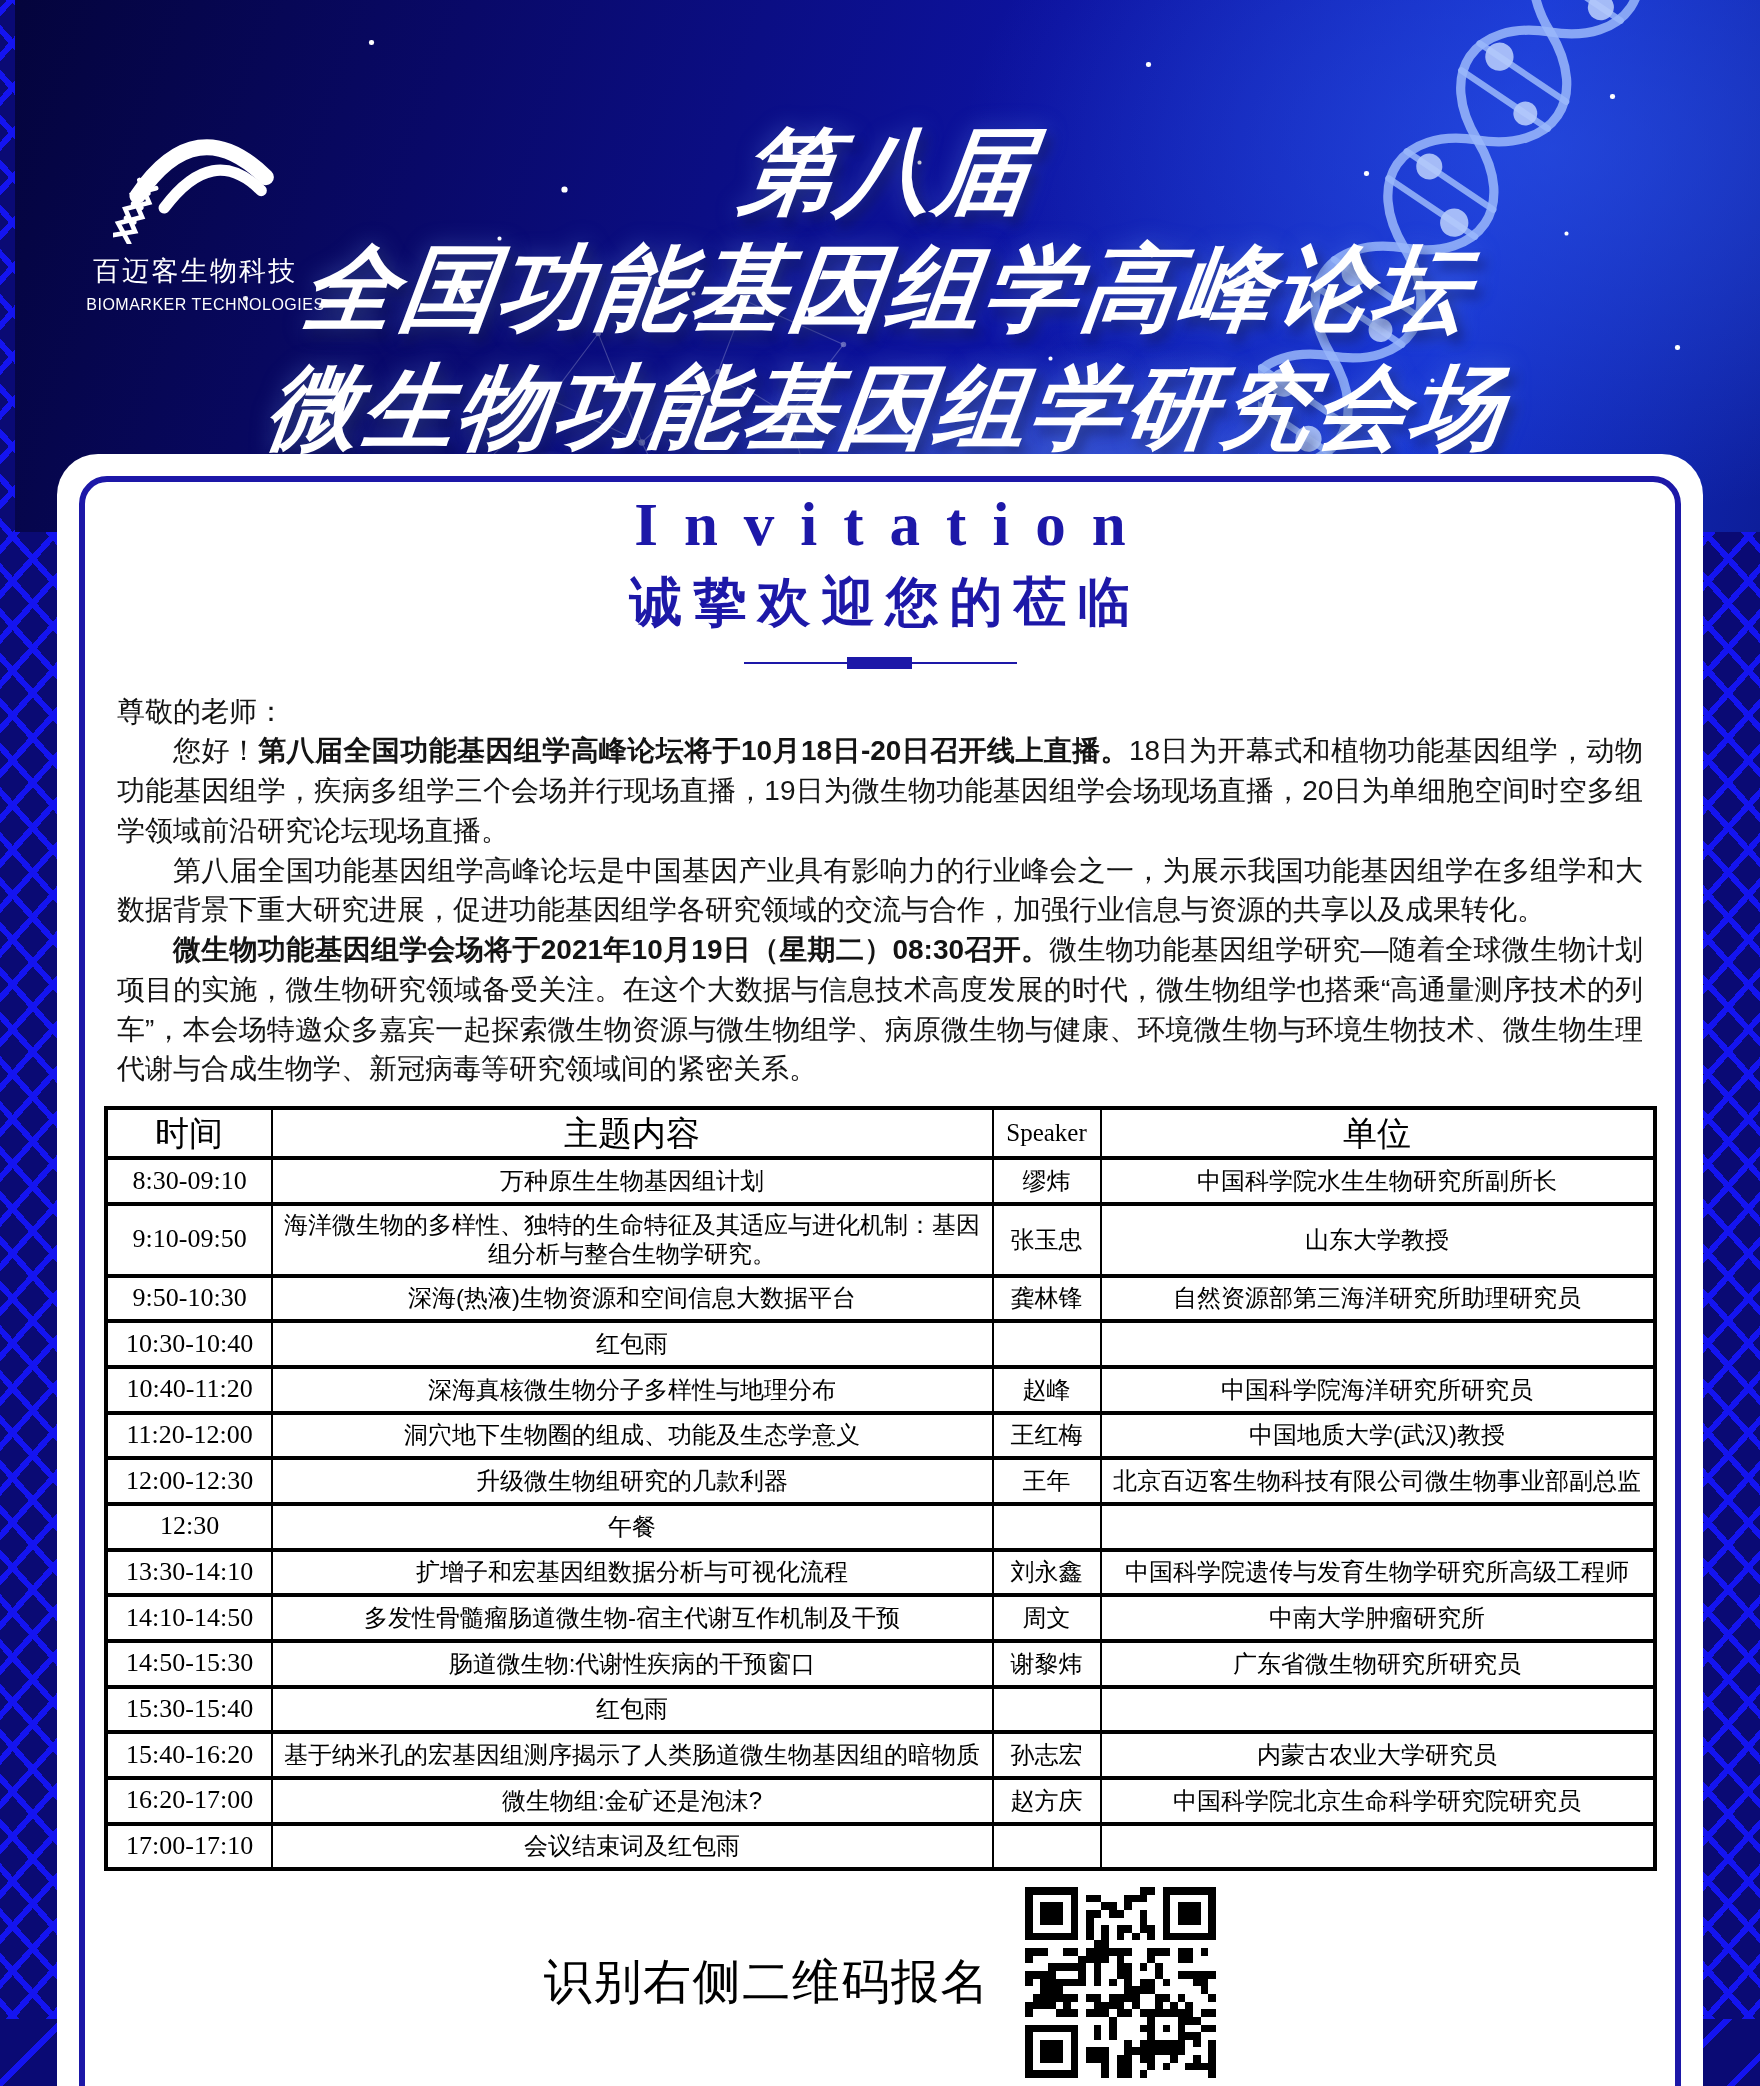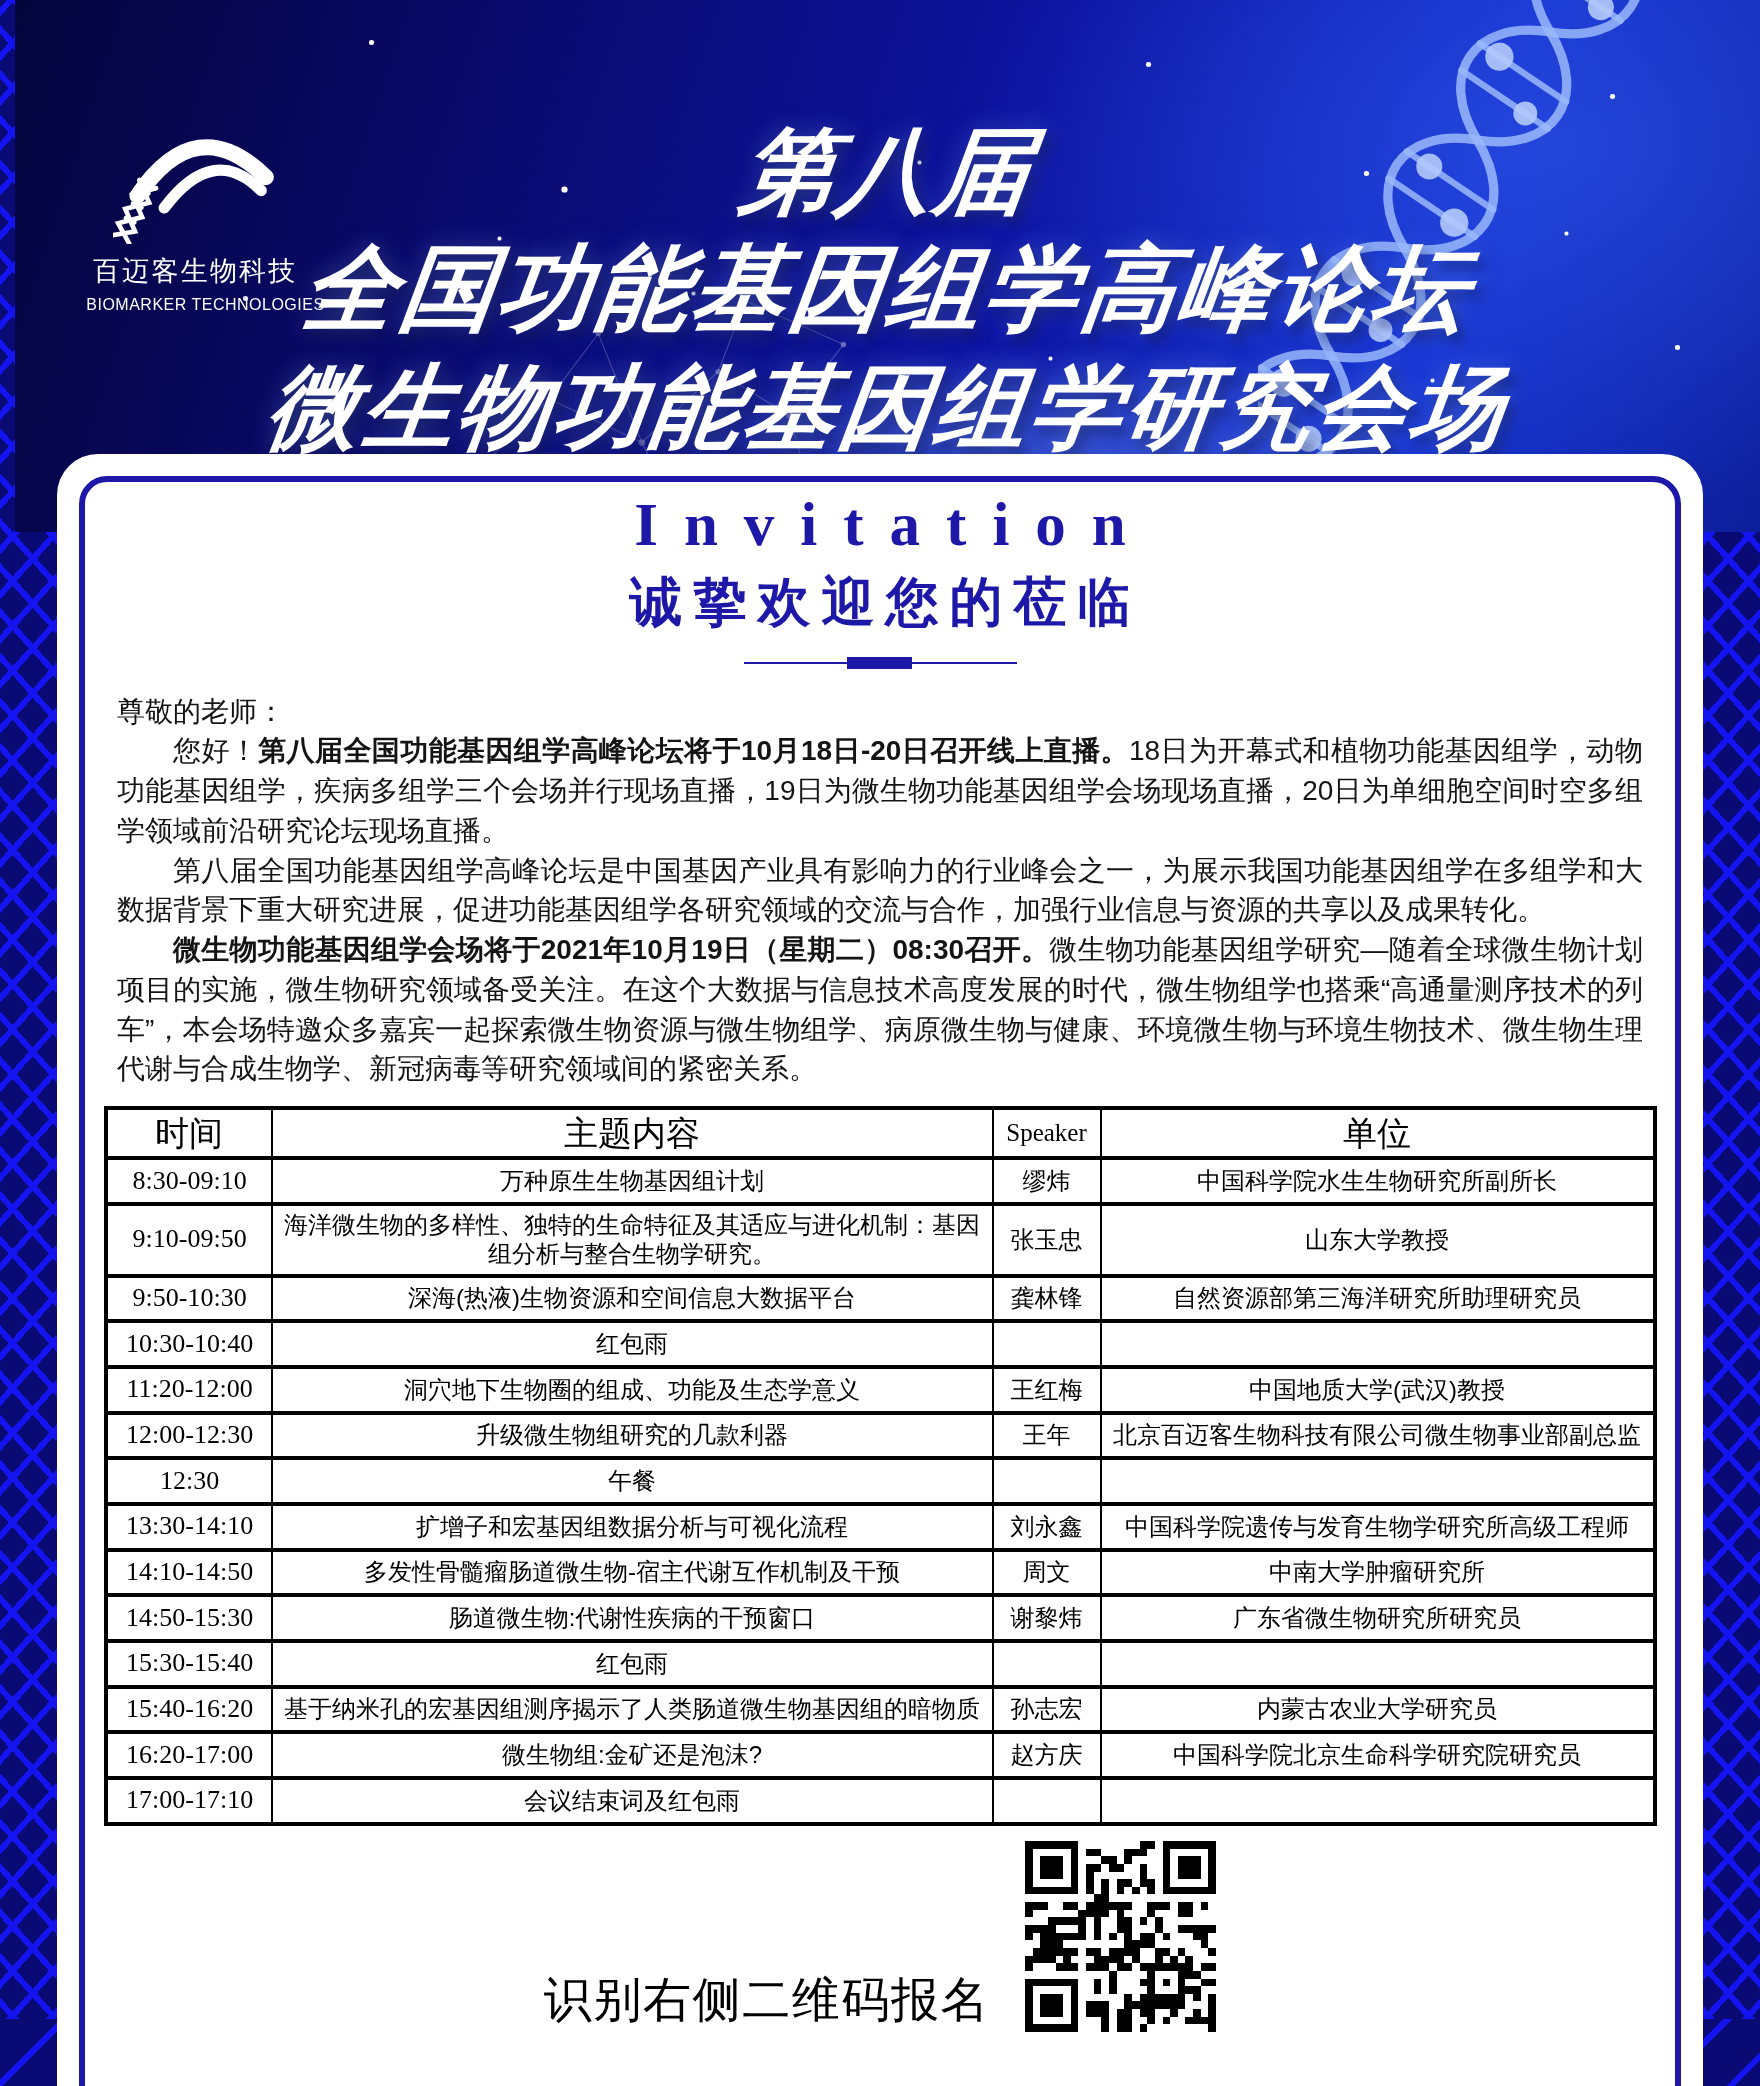--- a/index.html
+++ b/index.html
@@ -121,21 +121,21 @@
   .schedule th.col-speaker{
     font-family:"Liberation Serif","DejaVu Serif",serif;text-align:center;padding-left:3.3px;font-size:25px;
   }
   .schedule td.col-time{font-family:Liberation Serif, serif;font-size:26px;white-space:nowrap;padding-left:2.2px;padding-right:1px;}
   .w-time{width:166px;}
   .w-topic{width:721px;}
   .w-speaker{width:108px;}
   .w-org{width:554px;}
 
   
-  .qr-row{margin-top:15.3px;display:flex;justify-content:center;align-items:flex-end;gap:35px;}
+  .qr-row{margin-top:15.3px;display:flex;justify-content:center;align-items:center;gap:35px;}
   .qr-label{font-size:48px;color:#000;letter-spacing:1.6px;font-weight:500;white-space:nowrap;}
   .qr{width:191px;height:191px;shape-rendering:crispEdges;}
 </style>
 </head>
 <body>
 
 <div class="page">
 
   <div class="lattice"></div>
   <div class="footer-stripes"></div>
@@ -266,20 +266,26 @@
               <td class="col-time">9:50-10:30</td>
               <td class="col-topic">深海(热液)生物资源和空间信息大数据平台</td>
               <td class="col-speaker">龚林锋</td>
               <td class="col-org">自然资源部第三海洋研究所助理研究员</td>
             </tr>
             <tr>
               <td class="col-time">10:30-10:40</td>
               <td class="col-topic">红包雨</td>
               <td class="col-speaker"></td>
               <td class="col-org"></td>
+            </tr>
+            <tr>
+              <td class="col-time">10:40-11:20</td>
+              <td class="col-topic">深海真核微生物分子多样性与地理分布</td>
+              <td class="col-speaker">赵峰</td>
+              <td class="col-org">中国科学院海洋研究所研究员</td>
             </tr>
             <tr>
               <td class="col-time">11:20-12:00</td>
               <td class="col-topic">洞穴地下生物圈的组成、功能及生态学意义</td>
               <td class="col-speaker">王红梅</td>
               <td class="col-org">中国地质大学(武汉)教授</td>
             </tr>
             <tr>
               <td class="col-time">12:00-12:30</td>
               <td class="col-topic">升级微生物组研究的几款利器</td>

